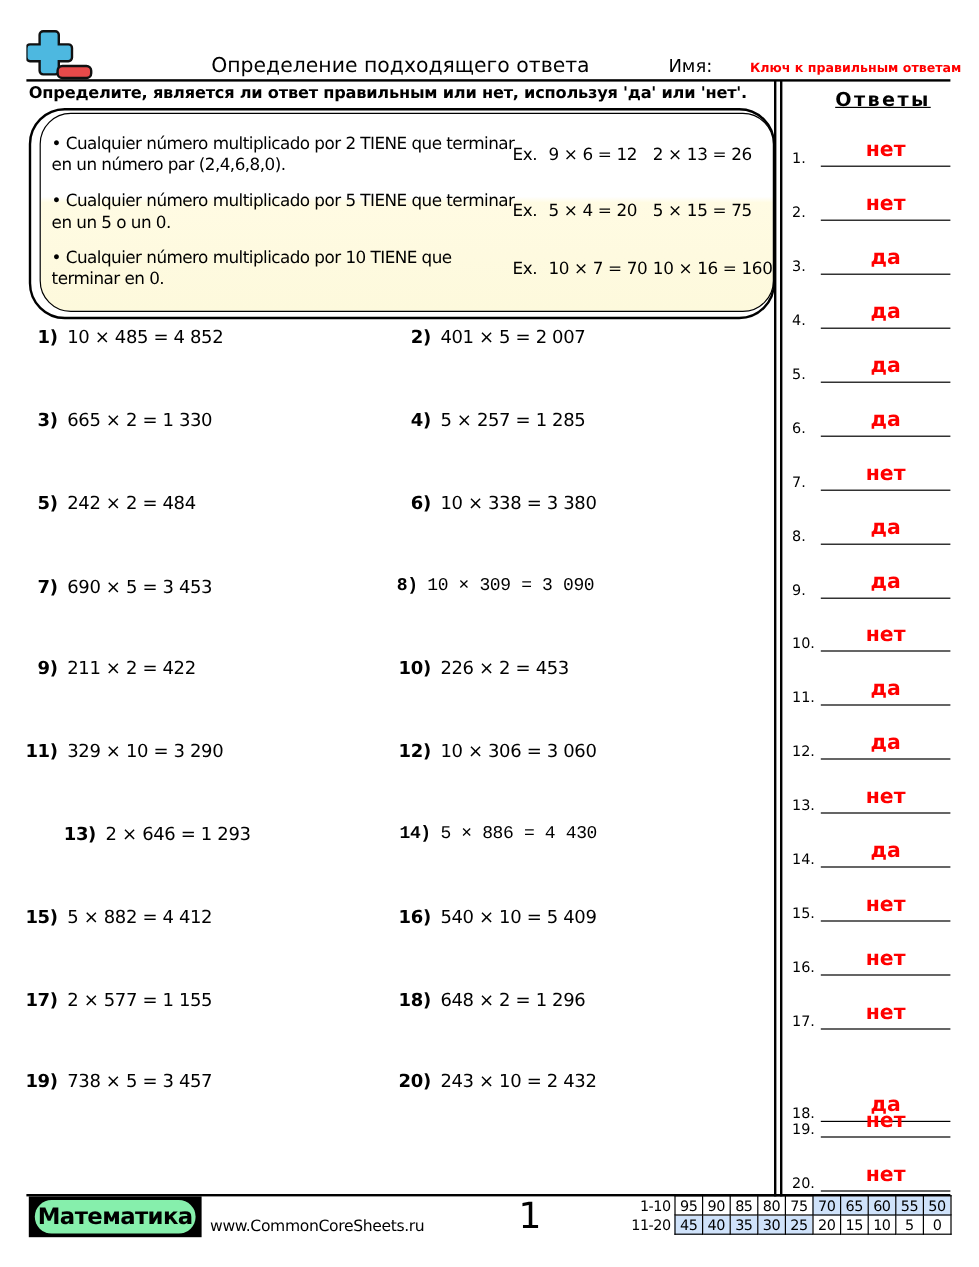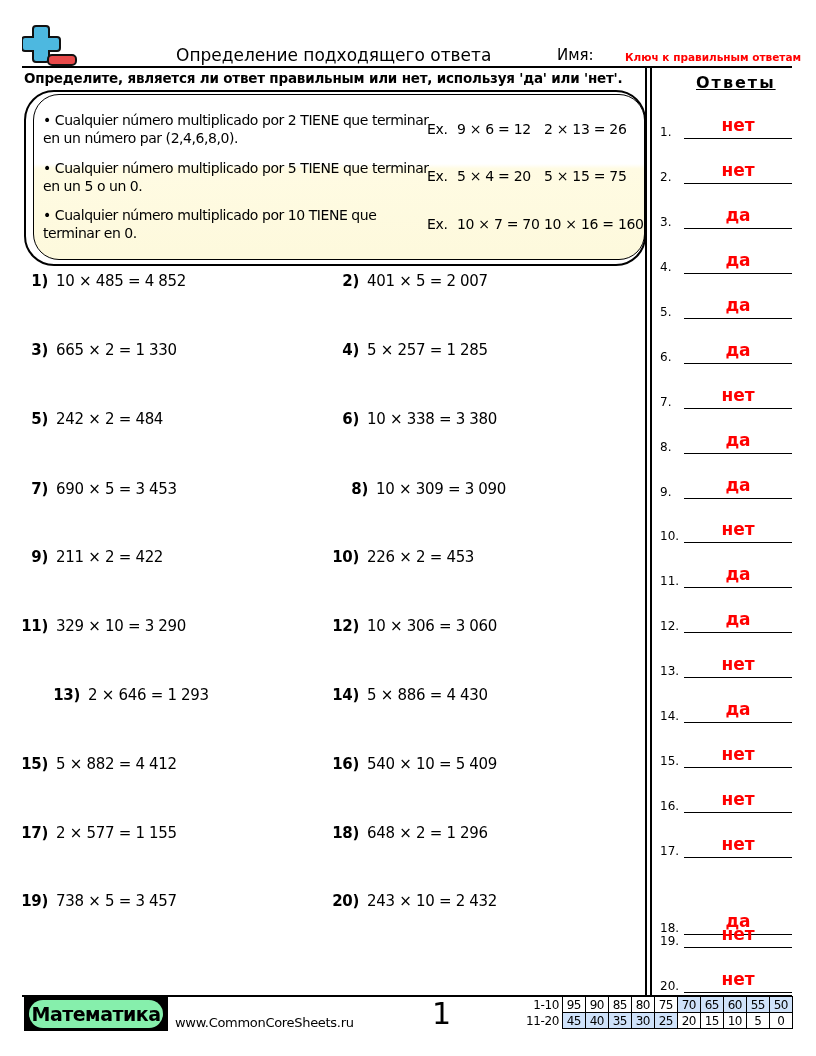--- a/index.html
+++ b/index.html
@@ -76,27 +76,27 @@
   </div>
 </div>
 
 <div class="problem" style="left:20px;top:272px;"><span class="num">1)</span><span>10 × 485 = 4 852</span></div>
 <div class="problem" style="left:331px;top:272px;"><span class="num">2)</span><span>401 × 5 = 2 007</span></div>
 <div class="problem" style="left:20px;top:341px;"><span class="num">3)</span><span>665 × 2 = 1 330</span></div>
 <div class="problem" style="left:331px;top:341px;"><span class="num">4)</span><span>5 × 257 = 1 285</span></div>
 <div class="problem" style="left:20px;top:410px;"><span class="num">5)</span><span>242 × 2 = 484</span></div>
 <div class="problem" style="left:331px;top:410px;"><span class="num">6)</span><span>10 × 338 = 3 380</span></div>
 <div class="problem" style="left:20px;top:480px;"><span class="num">7)</span><span>690 × 5 = 3 453</span></div>
-<div class="problem" style="left:340px;top:480px;"><span class="num">8)</span><span>10 × 309 = 3 090</span></div>
+<div class="problem" style="left:320px;top:480px;font-family:Liberation Mono, monospace;"><span class="num">8)</span><span>10 × 309 = 3 090</span></div>
 <div class="problem" style="left:20px;top:548px;"><span class="num">9)</span><span>211 × 2 = 422</span></div>
 <div class="problem" style="left:331px;top:548px;"><span class="num">10)</span><span>226 × 2 = 453</span></div>
 <div class="problem" style="left:20px;top:617px;"><span class="num">11)</span><span>329 × 10 = 3 290</span></div>
 <div class="problem" style="left:331px;top:617px;"><span class="num">12)</span><span>10 × 306 = 3 060</span></div>
 <div class="problem" style="left:20px;top:686px;margin-left:32px;"><span class="num">13)</span><span>2 × 646 = 1 293</span></div>
-<div class="problem" style="left:331px;top:686px;"><span class="num">14)</span><span>5 × 886 = 4 430</span></div>
+<div class="problem" style="left:331px;top:686px;font-family:Liberation Mono, monospace;"><span class="num">14)</span><span>5 × 886 = 4 430</span></div>
 <div class="problem" style="left:20px;top:755px;"><span class="num">15)</span><span>5 × 882 = 4 412</span></div>
 <div class="problem" style="left:331px;top:755px;"><span class="num">16)</span><span>540 × 10 = 5 409</span></div>
 <div class="problem" style="left:20px;top:824px;"><span class="num">17)</span><span>2 × 577 = 1 155</span></div>
 <div class="problem" style="left:331px;top:824px;"><span class="num">18)</span><span>648 × 2 = 1 296</span></div>
 <div class="problem" style="left:20px;top:892px;"><span class="num">19)</span><span>738 × 5 = 3 457</span></div>
 <div class="problem" style="left:331px;top:892px;"><span class="num">20)</span><span>243 × 10 = 2 432</span></div>
 
 <div class="abs answers-title">Ответы</div>
 <div class="ans-row" style="top:115px;">
     <span class="ans-num">1.</span>

